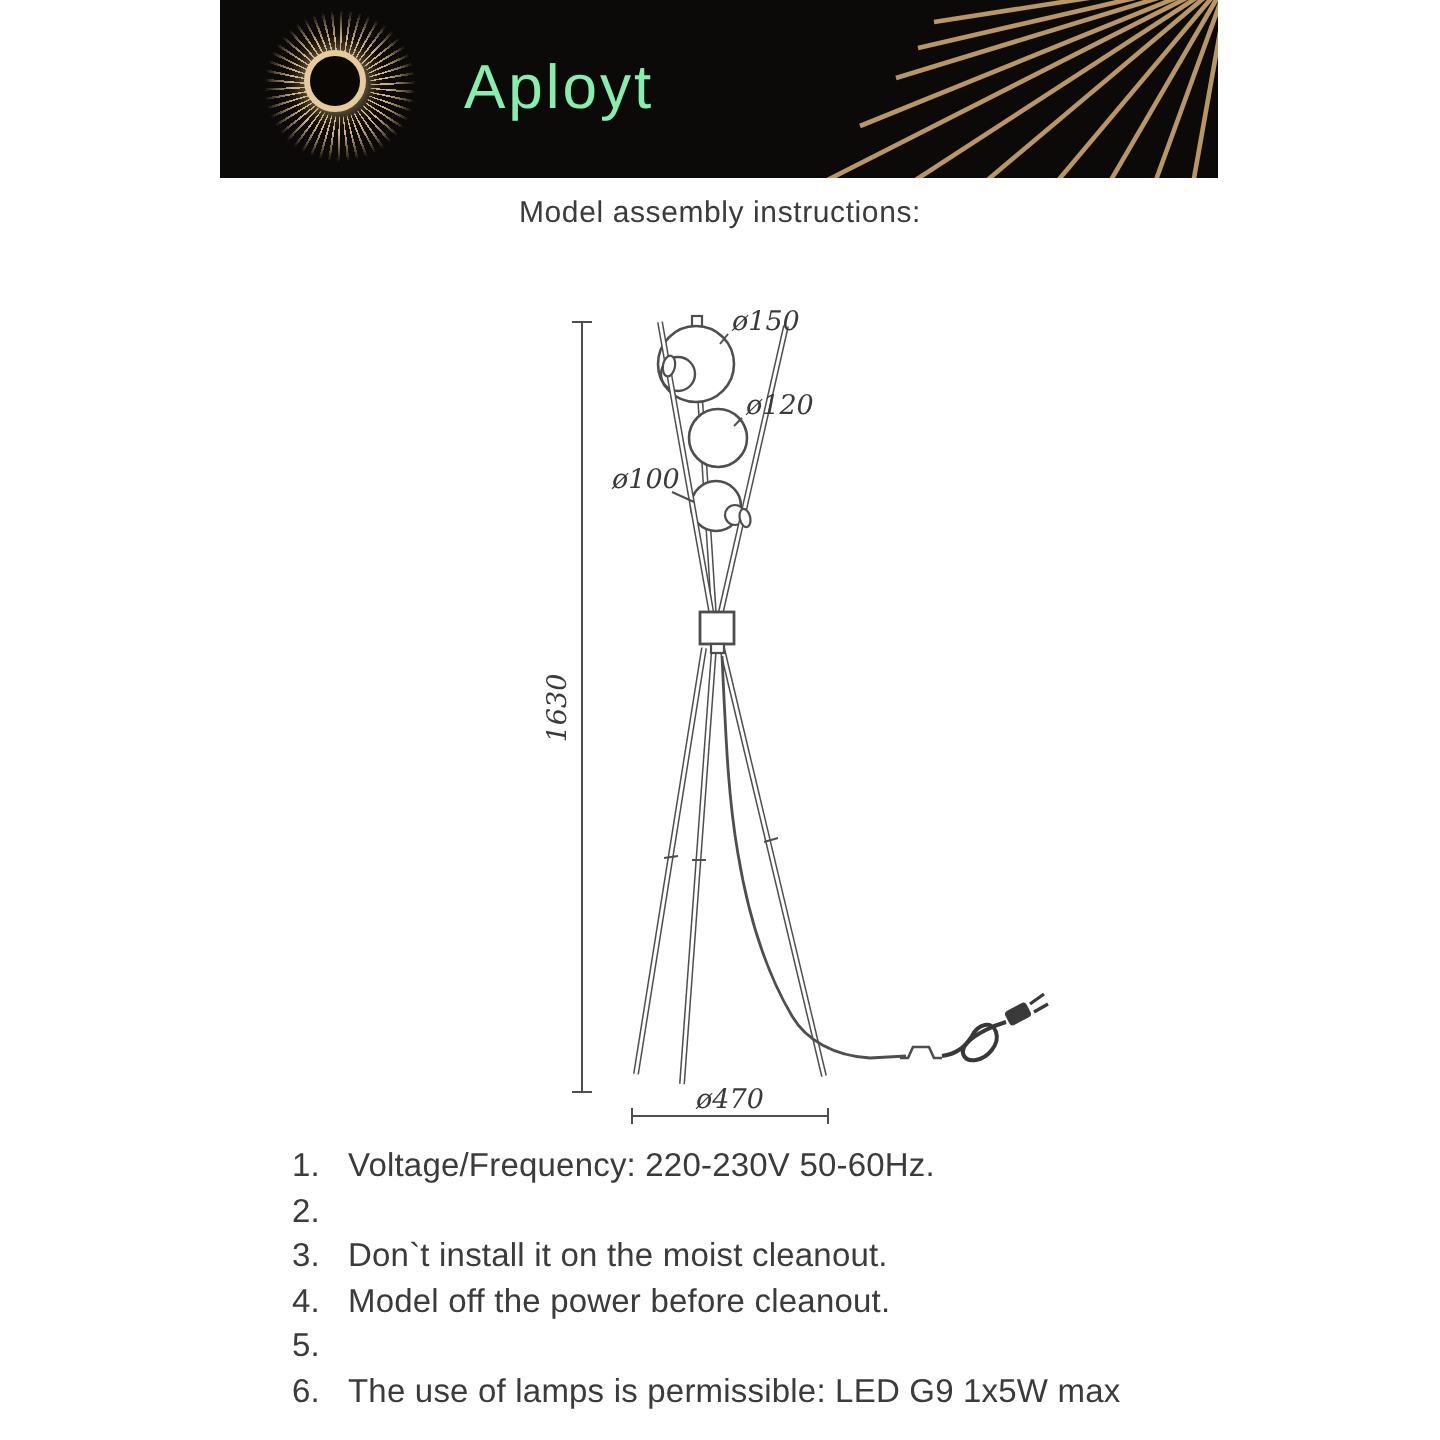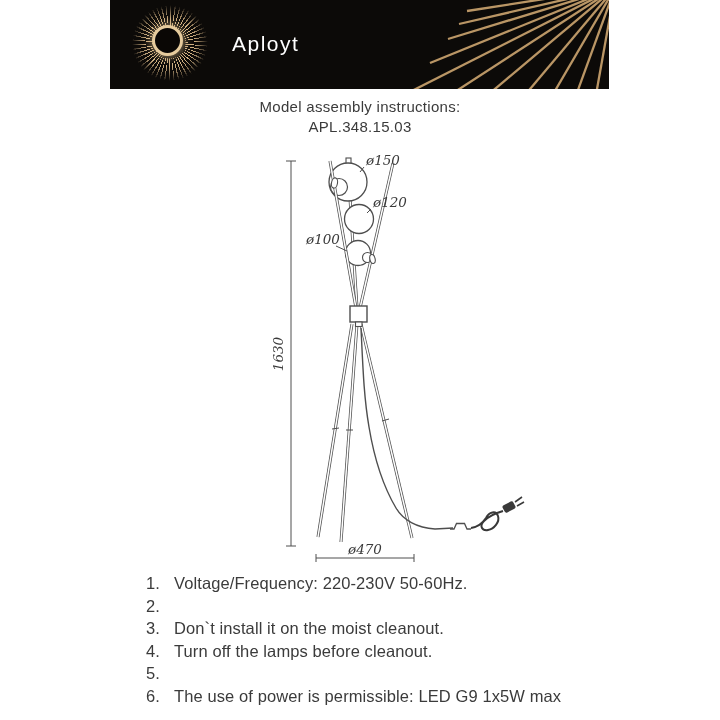--- a/index.html
+++ b/index.html
@@ -21,21 +21,21 @@
     mask:radial-gradient(circle, transparent 0 15px, #000 16px 24px, rgba(0,0,0,0.55) 31px, transparent 38px);
   }
   .star-center {
     position:absolute; left:42px; top:25px; width:31px; height:31px; border-radius:50%;
     background:#0a0705; border:3px solid #e6cb9d;
     box-shadow:0 0 9px 2px rgba(226,194,142,0.55);
     box-sizing:border-box;
   }
   .brand-text {
     position:absolute; left:122px; top:24px; height:42px; line-height:40px;
-    font-size:21px; font-weight:300; letter-spacing:1.5px; color:#ffffff;
+    font-size:31px; font-weight:300; letter-spacing:1.5px; color:#86efac;
   }
   .fan-rays { position:absolute; right:0; top:0; }
 
   
   .title-block {
     position:absolute; left:0; top:97px; width:720px; text-align:center;
     color:#3b3b3b; font-size:15px; line-height:19.5px; letter-spacing:0.3px;
   }
 
   
@@ -75,21 +75,20 @@
         <line x1="266" y1="-12" x2="81" y2="63"></line>
         <line x1="266" y1="-12" x2="99" y2="39"></line>
         <line x1="266" y1="-12" x2="110" y2="24"></line>
         <line x1="266" y1="-12" x2="118" y2="11"></line>
       </g>
     </svg>
   </div>
 
   <div class="title-block">
     <div>Model assembly instructions:</div>
-    <div>APL.348.15.03</div>
   </div>
 
   <svg class="diagram" width="290" height="432" viewBox="0 0 290 432">
 
     <g stroke="#4e4e4e" stroke-width="1">
       <line x1="31" y1="21" x2="31" y2="406"></line>
       <line x1="26" y1="21" x2="36" y2="21"></line>
       <line x1="26" y1="406" x2="36" y2="406"></line>
     </g>
     <text transform="rotate(-90 23 214)" x="23" y="214" text-anchor="middle" font-size="12.5">1630</text>
@@ -169,24 +168,24 @@
     </div>
     <div class="instr-row">
       <span class="instr-num">2.</span>
     </div>
     <div class="instr-row">
       <span class="instr-num">3.</span>
       <span class="instr-text">Don`t install it on the moist cleanout.</span>
     </div>
     <div class="instr-row">
       <span class="instr-num">4.</span>
-      <span class="instr-text">Turn off the lamps before cleanout.</span>
+      <span class="instr-text">Model off the power before cleanout.</span>
     </div>
     <div class="instr-row">
       <span class="instr-num">5.</span>
     </div>
     <div class="instr-row">
       <span class="instr-num">6.</span>
-      <span class="instr-text">The use of power is permissible: LED G9 1x5W max</span>
+      <span class="instr-text">The use of lamps is permissible: LED G9 1x5W max</span>
     </div>
   </div>
 
 </div>
 
 </body></html>

